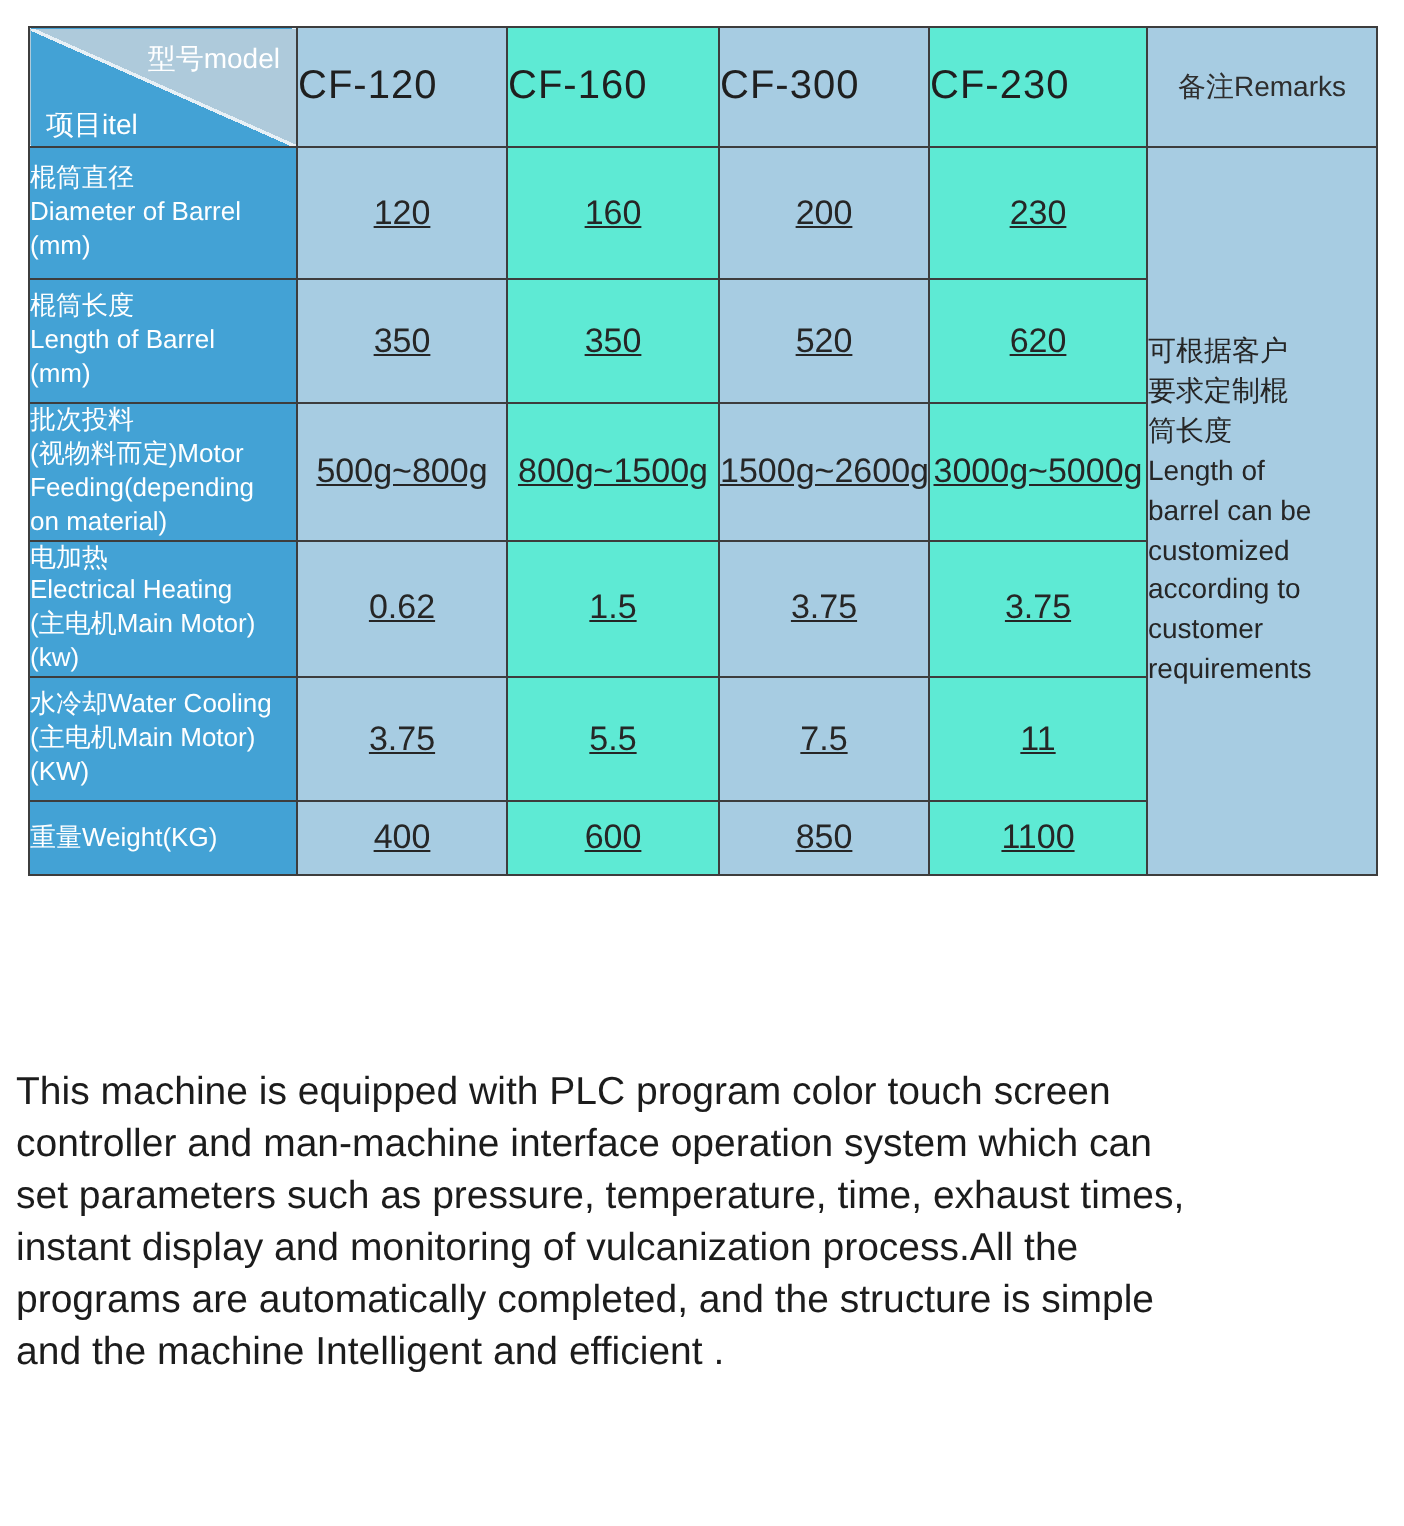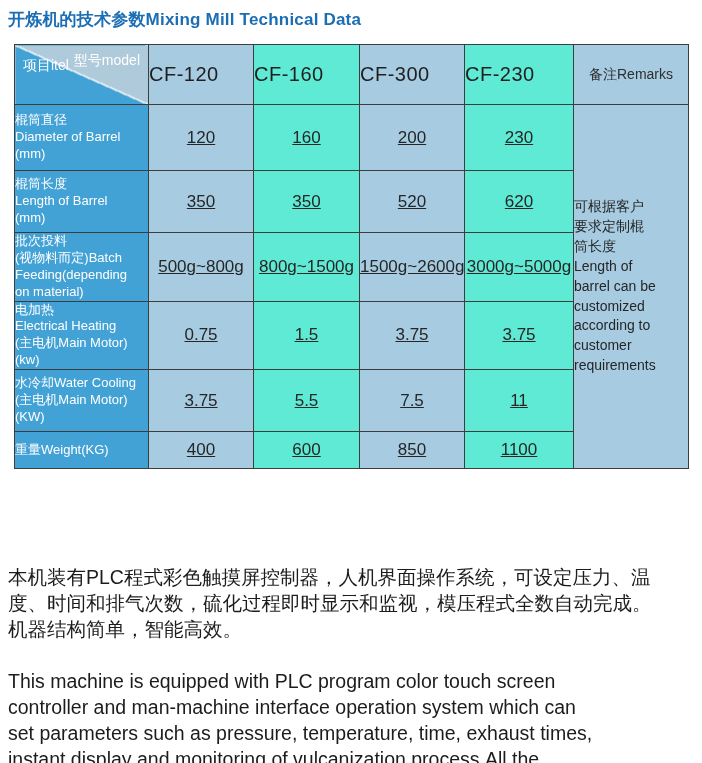--- a/index.html
+++ b/index.html
@@ -58,21 +58,21 @@
   }
   .corner .lbl-model {
     position: absolute;
     top: 7px;
     right: 8px;
     color: #ffffff;
     font-size: 14px;
   }
   .corner .lbl-item {
     position: absolute;
-    bottom: 29px;
+    bottom: 1px;
     left: 8px;
     color: #ffffff;
     font-size: 14px;
     text-align: right;
   }
   th.model {
     font-size: 20px;
     color: #1f1f1f;
     font-weight: 500;
     text-align: left;
@@ -115,21 +115,20 @@
     color: #1c1c1c;
     white-space: pre-line;
   }
   .paragraphs .en { margin-top: 0; }
 </style>
 </head>
 <body>
 
 <div class="page">
 
-  <div class="title">开炼机的技术参数Mixing Mill Technical Data</div>
 
   <table class="spec">
     <colgroup>
       <col style="width:134px">
       <col style="width:105px">
       <col style="width:106px">
       <col style="width:105px">
       <col style="width:109px">
       <col style="width:115px">
     </colgroup>
@@ -170,35 +169,35 @@
 Length of Barrel
 (mm)</td>
         <td class="val bg-light">350</td>
         <td class="val bg-white">350</td>
         <td class="val bg-light">520</td>
         <td class="val bg-white">620</td>
       </tr>
 
       <tr class="r-3">
         <td class="rowlabel bg-med">批次投料
-(视物料而定)Batch
+(视物料而定)Motor
 Feeding(depending
 on material)</td>
         <td class="val bg-light">500g~800g</td>
         <td class="val bg-white">800g~1500g</td>
         <td class="val bg-light">1500g~2600g</td>
         <td class="val bg-white">3000g~5000g</td>
       </tr>
 
       <tr class="r-4">
         <td class="rowlabel bg-med">电加热
 Electrical Heating
 (主电机Main Motor)
 (kw)</td>
-        <td class="val bg-light">0.75</td>
+        <td class="val bg-light">0.62</td>
         <td class="val bg-white">1.5</td>
         <td class="val bg-light">3.75</td>
         <td class="val bg-white">3.75</td>
       </tr>
 
       <tr class="r-5">
         <td class="rowlabel bg-med">水冷却Water Cooling
 (主电机Main Motor)
 (KW)</td>
         <td class="val bg-light">3.75</td>
@@ -211,23 +210,20 @@
         <td class="rowlabel bg-med">重量Weight(KG)</td>
         <td class="val bg-light">400</td>
         <td class="val bg-white">600</td>
         <td class="val bg-light">850</td>
         <td class="val bg-white">1100</td>
       </tr>
     </tbody>
   </table>
 
   <div class="paragraphs">
-    <div class="cn">本机装有PLC程式彩色触摸屏控制器，人机界面操作系统，可设定压力、温
-度、时间和排气次数，硫化过程即时显示和监视，模压程式全数自动完成。
-机器结构简单，智能高效。</div>
     <div class="en">This machine is equipped with PLC program color touch screen
 controller and man-machine interface operation system  which can
  set parameters such as pressure, temperature, time, exhaust times,
 instant display and monitoring of vulcanization process.All the
 programs are automatically completed, and the structure is simple
 and the machine Intelligent and efficient .</div>
   </div>
 
 </div>
 

